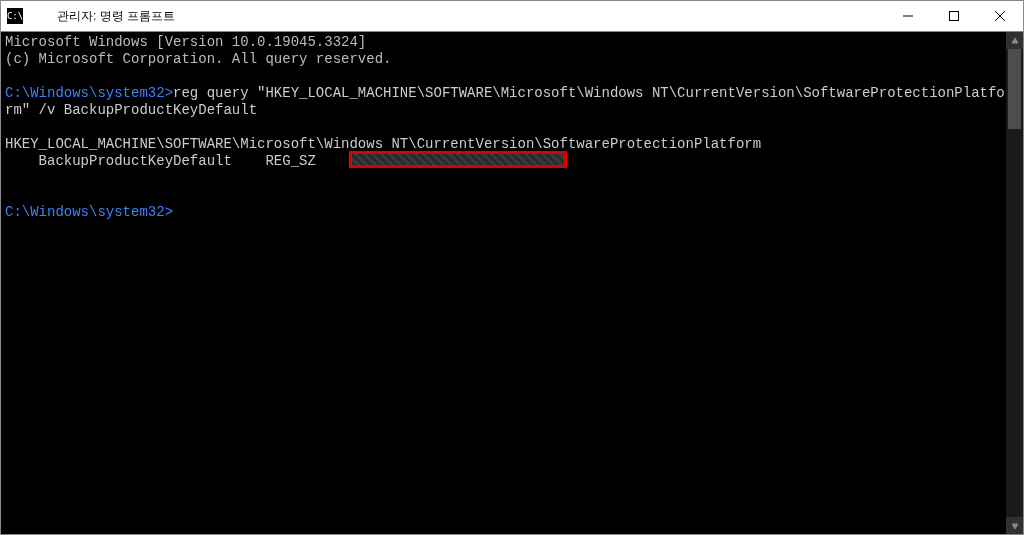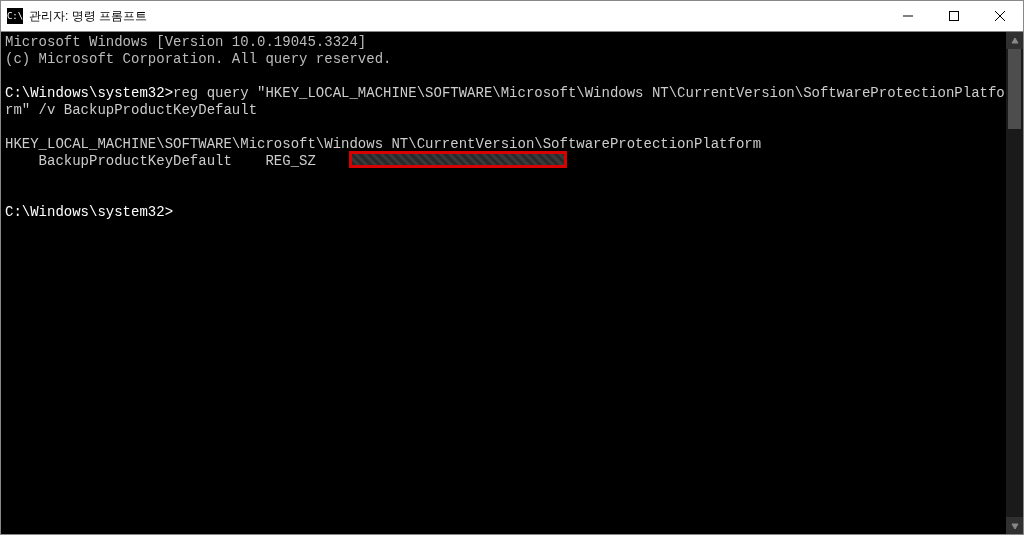--- a/index.html
+++ b/index.html
@@ -24,21 +24,21 @@
     }
     .titlebar .icon {
       width: 16px; height: 16px;
       background: #000;
       color: #fff;
       font-size: 9px;
       font-family: "Consolas", monospace;
       display: flex; align-items: center; justify-content: center;
       margin-right: 6px;
     }
-    .titlebar .title { flex: 0 0 auto; }
+    .titlebar .title { flex: 0 0 auto; margin-left: 28px; }
     .titlebar .spacer { flex: 1 1 auto; }
     .titlebar .ctrl {
       width: 46px; height: 30px;
       display: flex; align-items: center; justify-content: center;
       font-size: 12px; color: #000;
     }
     .titlebar .ctrl svg { width: 10px; height: 10px; stroke: #000; fill: none; stroke-width: 1; }
 
     
     .client {
@@ -53,21 +53,21 @@
       color: #ccc;
       font-family: "Consolas", "Courier New", monospace;
       font-size: 14px;
       line-height: 17px;
       white-space: pre-wrap;
       word-break: break-all;
       padding: 2px 0 0 4px;
       overflow: hidden;
     }
     .dim { color: #bbb; text-align: right; }
-    .prompt { color: #ffffff; }
+    .prompt { color: #3b82f6; }
     .redact {
       display: inline-block;
       width: 218px; height: 17px;
       background: #2d2d2d;
       border: 3px solid #d90000;
       vertical-align: middle;
       position: relative;
       top: -2px;
       image-rendering: pixelated;
       background-image:

